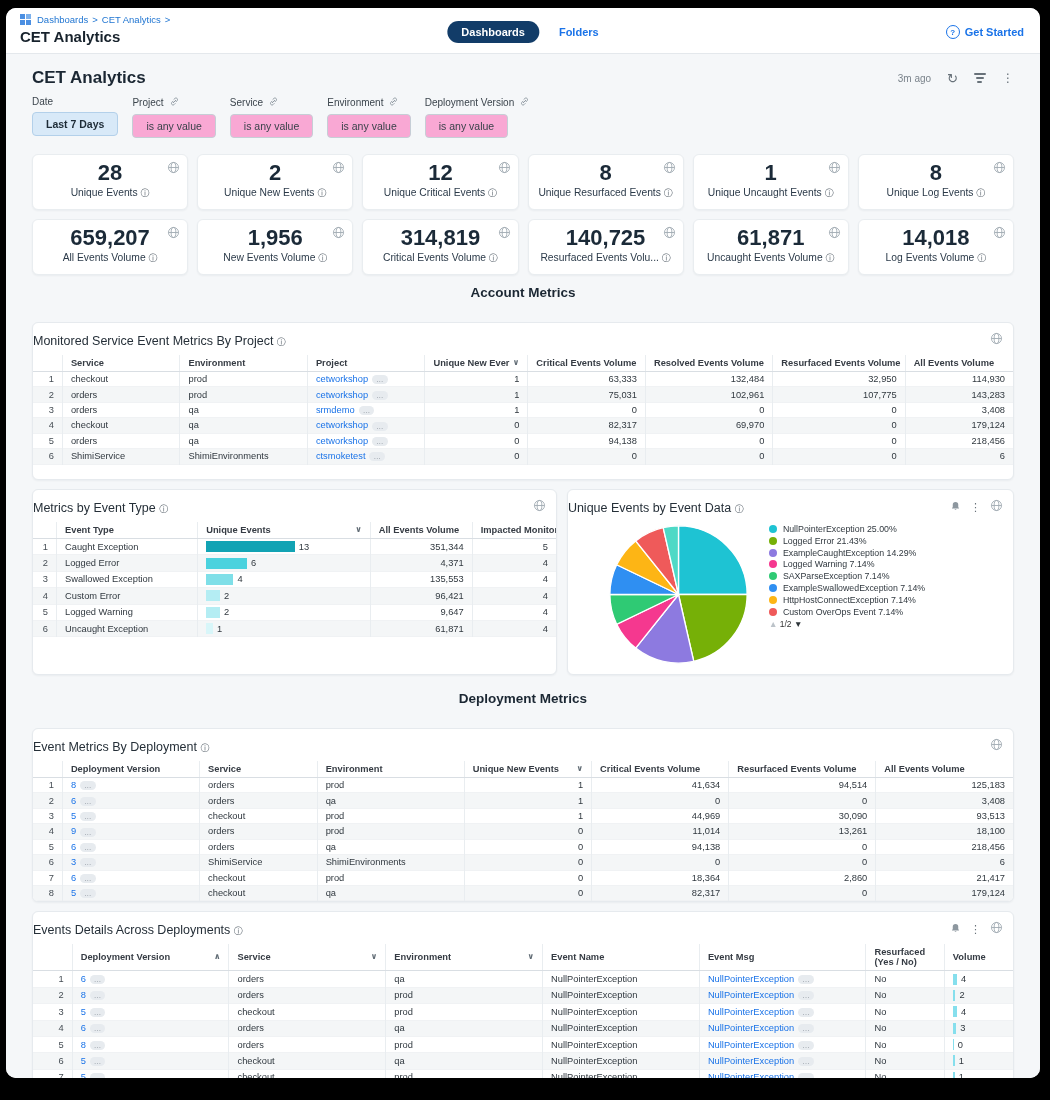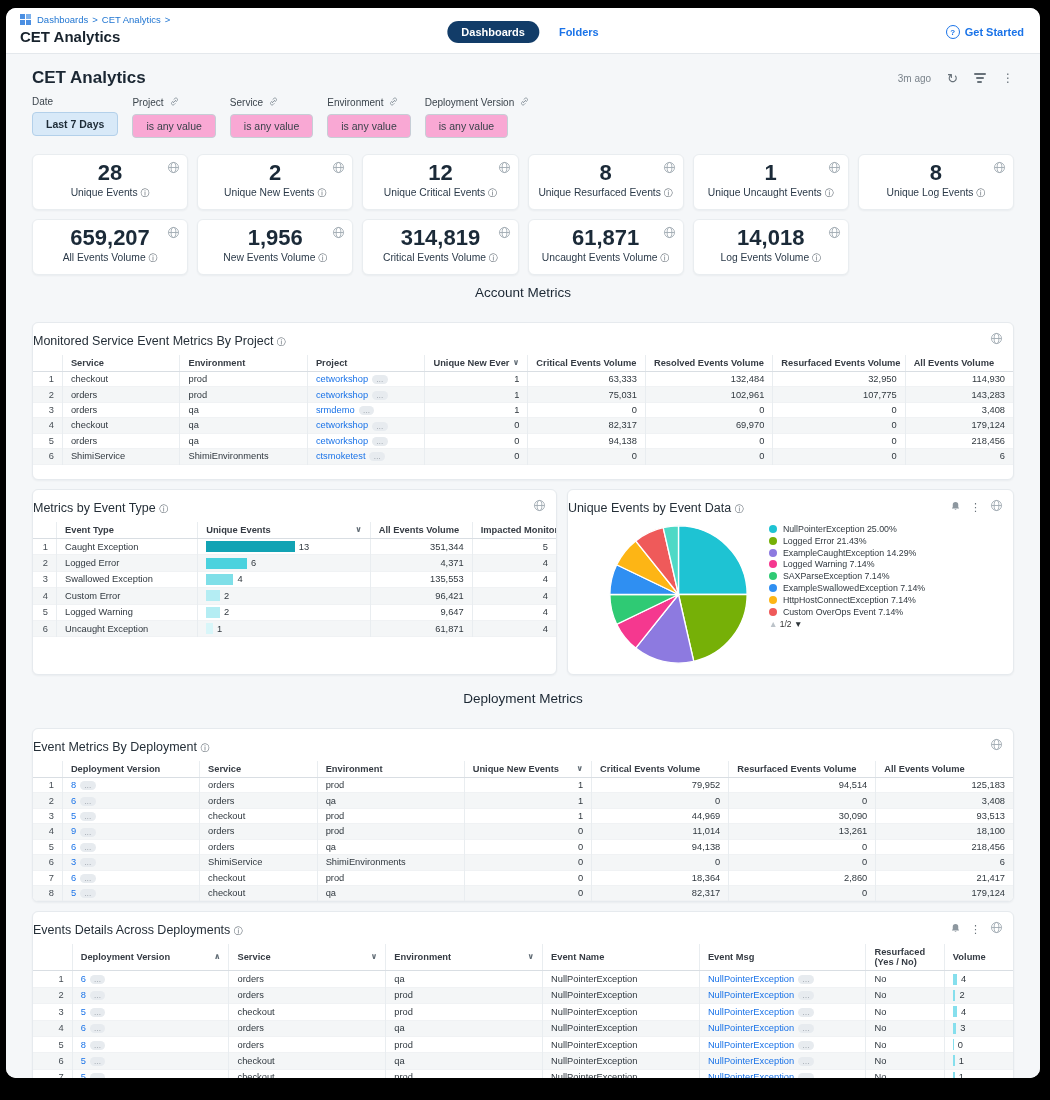--- a/index.html
+++ b/index.html
@@ -39,21 +39,21 @@
   .fchip-active{background:#d8e9f8;border-color:#b3d0ea;color:#1d2b36;font-weight:600;}
 
   
   .cards{display:grid;grid-template-columns:repeat(6,1fr);gap:9px;margin-bottom:10px;}
   .card{position:relative;background:#fff;border:1px solid #e9edf0;border-radius:6px;box-shadow:0 1px 2px rgba(20,40,60,.05);height:56px;text-align:center;padding-top:5px;box-sizing:border-box;}
   .card-globe{position:absolute;top:5px;right:7px;cursor:pointer;}
   .card-value{font-size:22px;font-weight:600;color:#1b2a38;line-height:26px;}
   .card-label{font-size:10.3px;color:#2b3a49;margin-top:1px;white-space:nowrap;}
   .info-i{color:#5b656e;font-size:9px;}
 
-  .section-heading{text-align:center;font-size:13.5px;font-weight:400;color:#1b2733;margin:8px 0 22px;}
+  .section-heading{text-align:center;font-size:13.5px;font-weight:700;color:#1b2733;margin:8px 0 22px;}
   .section-heading.first{margin-top:2px;}
 
   
   .panel{position:relative;background:#fff;border:1px solid #e6eaee;border-radius:6px;box-shadow:0 1px 2px rgba(20,40,60,.05);margin-bottom:9px;box-sizing:border-box;overflow:hidden;}
   .panel-head{position:relative;text-align:left;padding:8px 0 6px;}
   .panel-title{font-size:12.5px;color:#252f38;font-weight:500;}
   .panel-icons{position:absolute;right:10px;top:8px;display:flex;align-items:center;gap:9px;}
   .panel-icons .kebab{font-size:11px;}
 
   
@@ -236,20 +236,29 @@
           <div class="card-label">New Events Volume <span class="info-i">ⓘ</span></div>
         </div>
         <div class="card">
           <span class="card-globe js-cg"><svg viewBox="0 0 16 16" width="13" height="13" fill="none" stroke="#a0aab2" stroke-width="1.1">
               <circle cx="8" cy="8" r="6.2"></circle>
               <ellipse cx="8" cy="8" rx="2.9" ry="6.2"></ellipse>
               <path d="M1.8 8h12.4"></path>
             </svg></span>
           <div class="card-value">314,819</div>
           <div class="card-label">Critical Events Volume <span class="info-i">ⓘ</span></div>
+        </div>
+        <div class="card">
+          <span class="card-globe js-cg"><svg viewBox="0 0 16 16" width="13" height="13" fill="none" stroke="#a0aab2" stroke-width="1.1">
+              <circle cx="8" cy="8" r="6.2"></circle>
+              <ellipse cx="8" cy="8" rx="2.9" ry="6.2"></ellipse>
+              <path d="M1.8 8h12.4"></path>
+            </svg></span>
+          <div class="card-value">140,725</div>
+          <div class="card-label">Resurfaced Events Volu... <span class="info-i">ⓘ</span></div>
         </div>
         <div class="card">
           <span class="card-globe js-cg"><svg viewBox="0 0 16 16" width="13" height="13" fill="none" stroke="#a0aab2" stroke-width="1.1">
               <circle cx="8" cy="8" r="6.2"></circle>
               <ellipse cx="8" cy="8" rx="2.9" ry="6.2"></ellipse>
               <path d="M1.8 8h12.4"></path>
             </svg></span>
           <div class="card-value">61,871</div>
           <div class="card-label">Uncaught Events Volume <span class="info-i">ⓘ</span></div>
         </div>
@@ -581,21 +590,21 @@
                 <th>All Events Volume</th>
               </tr>
             </thead>
             <tbody>
               <tr>
                 <td class="idx">1</td>
                 <td><span class="link">8</span><span class="pill">…</span></td>
                 <td>orders</td>
                 <td>prod</td>
                 <td class="num">1</td>
-                <td class="num">79,952</td>
+                <td class="num">41,634</td>
                 <td class="num">94,514</td>
                 <td class="num">125,183</td>
               </tr>
               <tr>
                 <td class="idx">2</td>
                 <td><span class="link">6</span><span class="pill">…</span></td>
                 <td>orders</td>
                 <td>qa</td>
                 <td class="num">1</td>
                 <td class="num">0</td>

